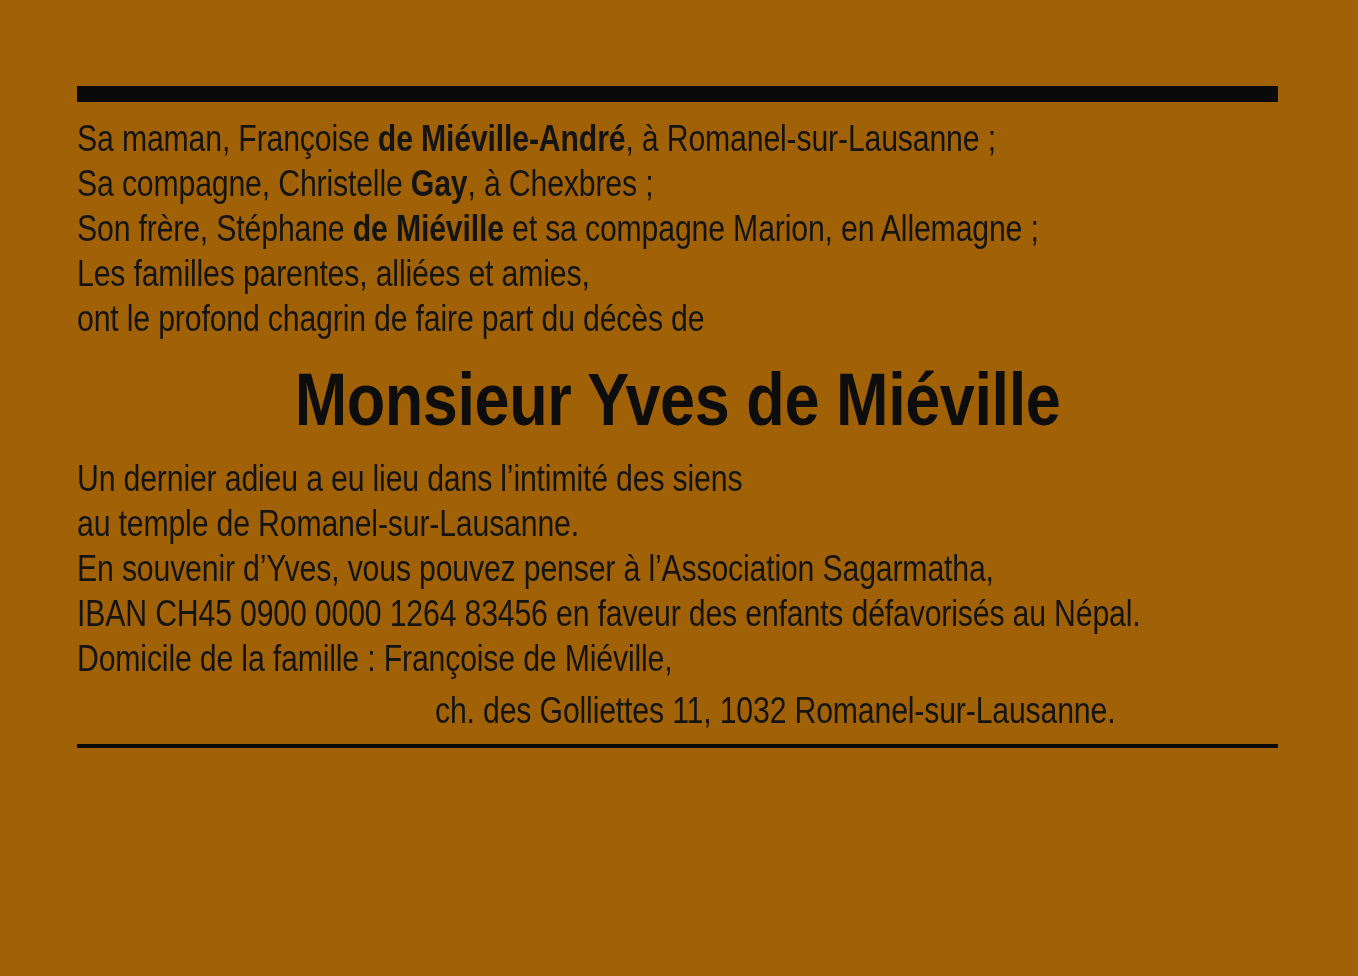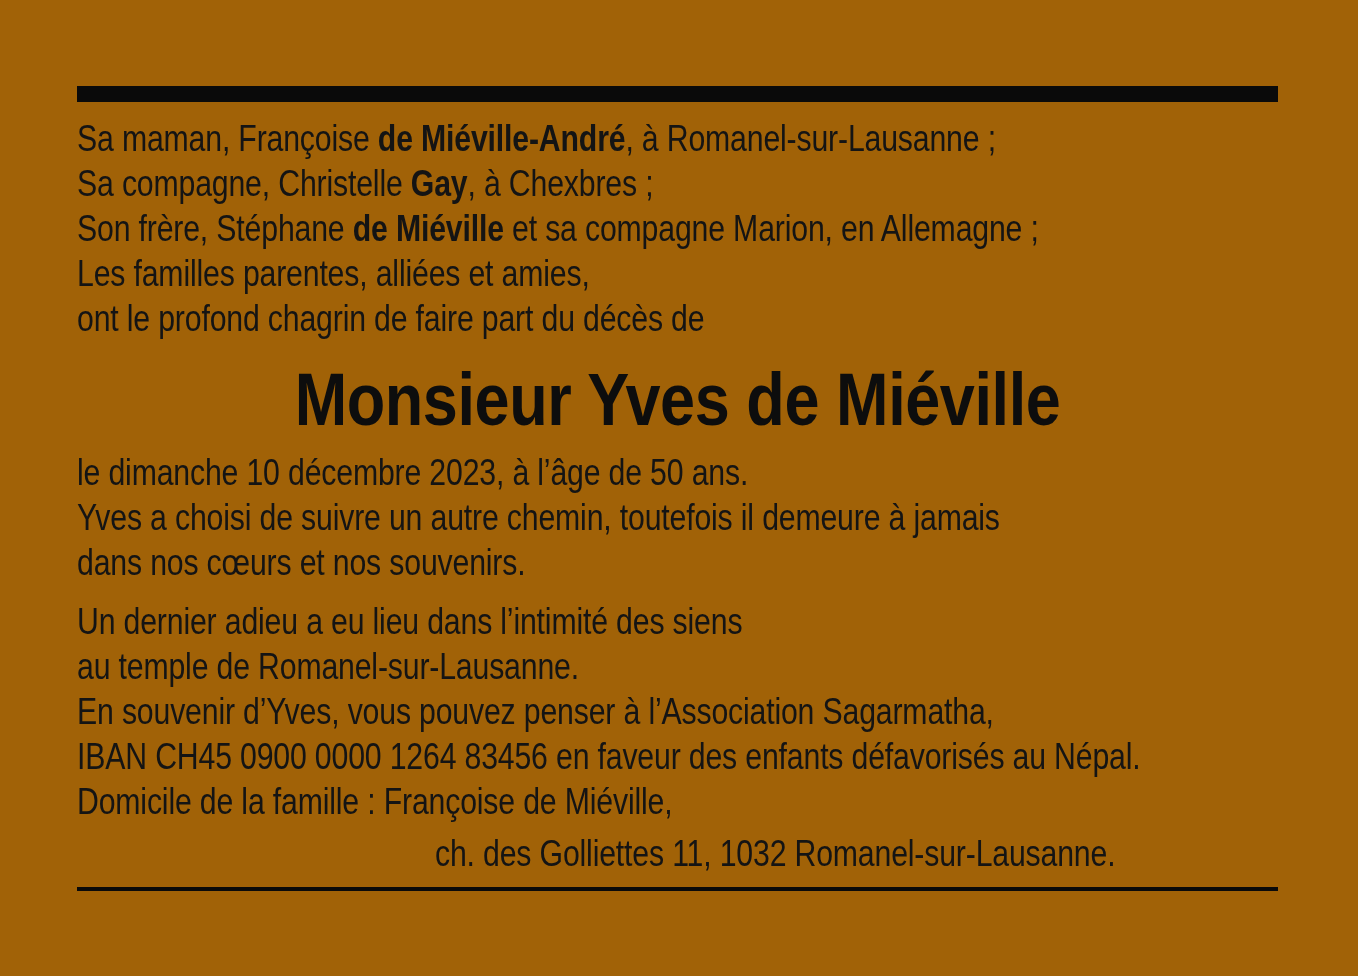--- a/index.html
+++ b/index.html
@@ -74,25 +74,20 @@
     <div class="intro">
       <div class="line"><span>Sa maman, Françoise </span><b>de Miéville-André</b><span>, à Romanel-sur-Lausanne ;</span></div>
       <div class="line"><span>Sa compagne, Christelle </span><b>Gay</b><span>, à Chexbres ;</span></div>
       <div class="line"><span>Son frère, Stéphane </span><b>de Miéville</b><span> et sa compagne Marion, en Allemagne ;</span></div>
       <div class="line">Les familles parentes, alliées et amies,</div>
       <div class="line">ont le profond chagrin de faire part du décès de</div>
     </div>
 
     <div class="deceased-title">Monsieur Yves de Miéville</div>
 
-    <div class="para-date">
-      <div class="line">le dimanche 10 décembre 2023, à l’âge de 50 ans.</div>
-      <div class="line">Yves a choisi de suivre un autre chemin, toutefois il demeure à jamais</div>
-      <div class="line">dans nos cœurs et nos souvenirs.</div>
-    </div>
 
     <div class="para-adieu">
       <div class="line">Un dernier adieu a eu lieu dans l’intimité des siens</div>
       <div class="line">au temple de Romanel-sur-Lausanne.</div>
       <div class="line">En souvenir d’Yves, vous pouvez penser à l’Association Sagarmatha,</div>
       <div class="line">IBAN CH45 0900 0000 1264 83456 en faveur des enfants défavorisés au Népal.</div>
       <div class="line">Domicile de la famille : Françoise de Miéville,</div>
     </div>
 
     <div class="line line-indent">ch. des Golliettes 11, 1032 Romanel-sur-Lausanne.</div>

